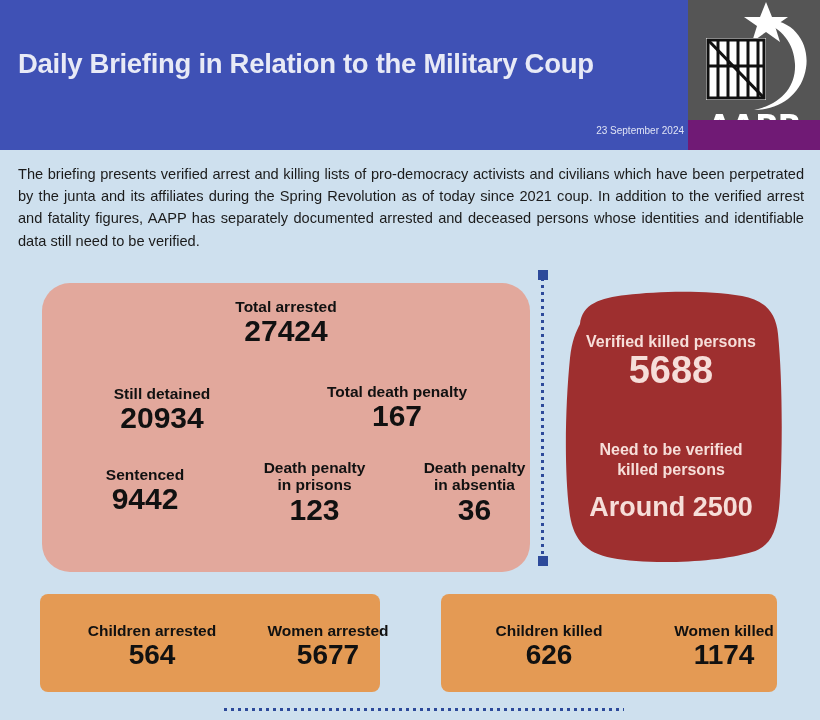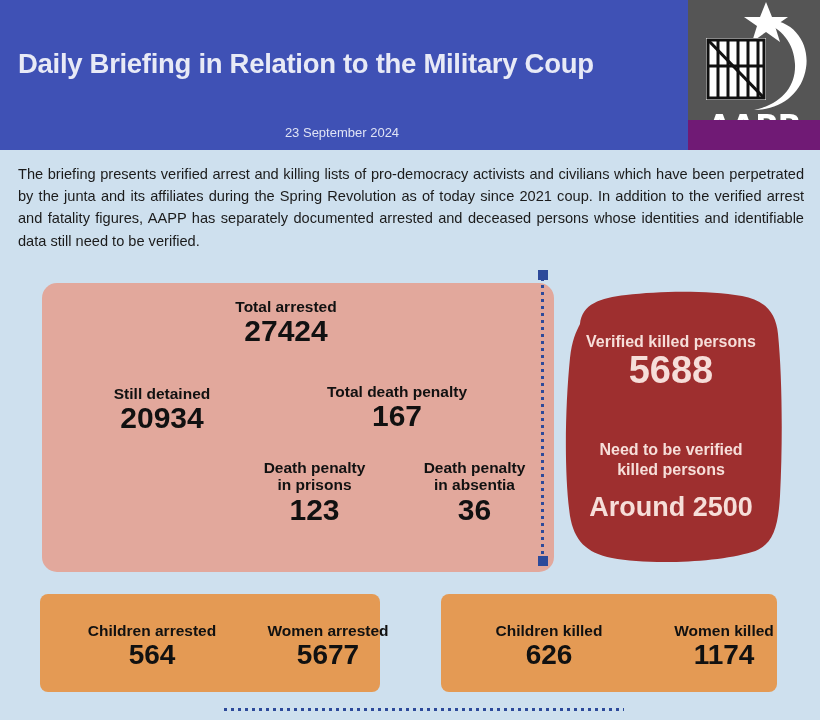--- a/index.html
+++ b/index.html
@@ -37,25 +37,25 @@
     font-size: 27.5px;
     font-weight: bold;
     letter-spacing: -0.3px;
     line-height: 1.15;
   }
   .header-date {
     position: absolute;
     right: 0px;
     top: 125px;
     width: 688px;
-    text-align: center;
+    text-align: right;
     padding-right: 4px;
     box-sizing: border-box;
     color: #dfe3f5;
-    font-size: 13px;
+    font-size: 10px;
     font-weight: 500;
   }
 
   
   .logo-panel {
     position: absolute;
     left: 688px; top: 0;
     width: 132px; height: 120px;
     background: #555555;
     overflow: hidden;
@@ -89,22 +89,21 @@
     line-height: 1.52;
     text-align: justify;
   }
 
   
   .pink-panel {
     position: absolute;
     left: 42px; top: 283px;
     width: 488px; height: 289px;
     background: #e2a89c;
-    border-radius: 15px;
-    padding-left: 24px;
+    border-radius: 28px;
   }
   .stat-label {
     font-size: 15.5px;
     font-weight: bold;
     color: #111111;
     line-height: 1.12;
     white-space: nowrap;
   }
   .stat-value {
     font-size: 30px;
@@ -267,20 +266,24 @@
   <div class="stat-block p-detained">
     <div class="stat-label">Still detained</div>
     <div class="stat-value">20934</div>
   </div>
 
   <div class="stat-block p-deathtotal">
     <div class="stat-label">Total death penalty</div>
     <div class="stat-value">167</div>
   </div>
 
+  <div class="stat-block p-sentenced">
+    <div class="stat-label">Sentenced</div>
+    <div class="stat-value">9442</div>
+  </div>
 
   <div class="stat-block p-prisons">
     <div class="stat-label">Death penalty</div>
     <div class="stat-label">in prisons</div>
     <div class="stat-value">123</div>
   </div>
 
   <div class="stat-block p-absentia">
     <div class="stat-label">Death penalty</div>
     <div class="stat-label">in absentia</div>

